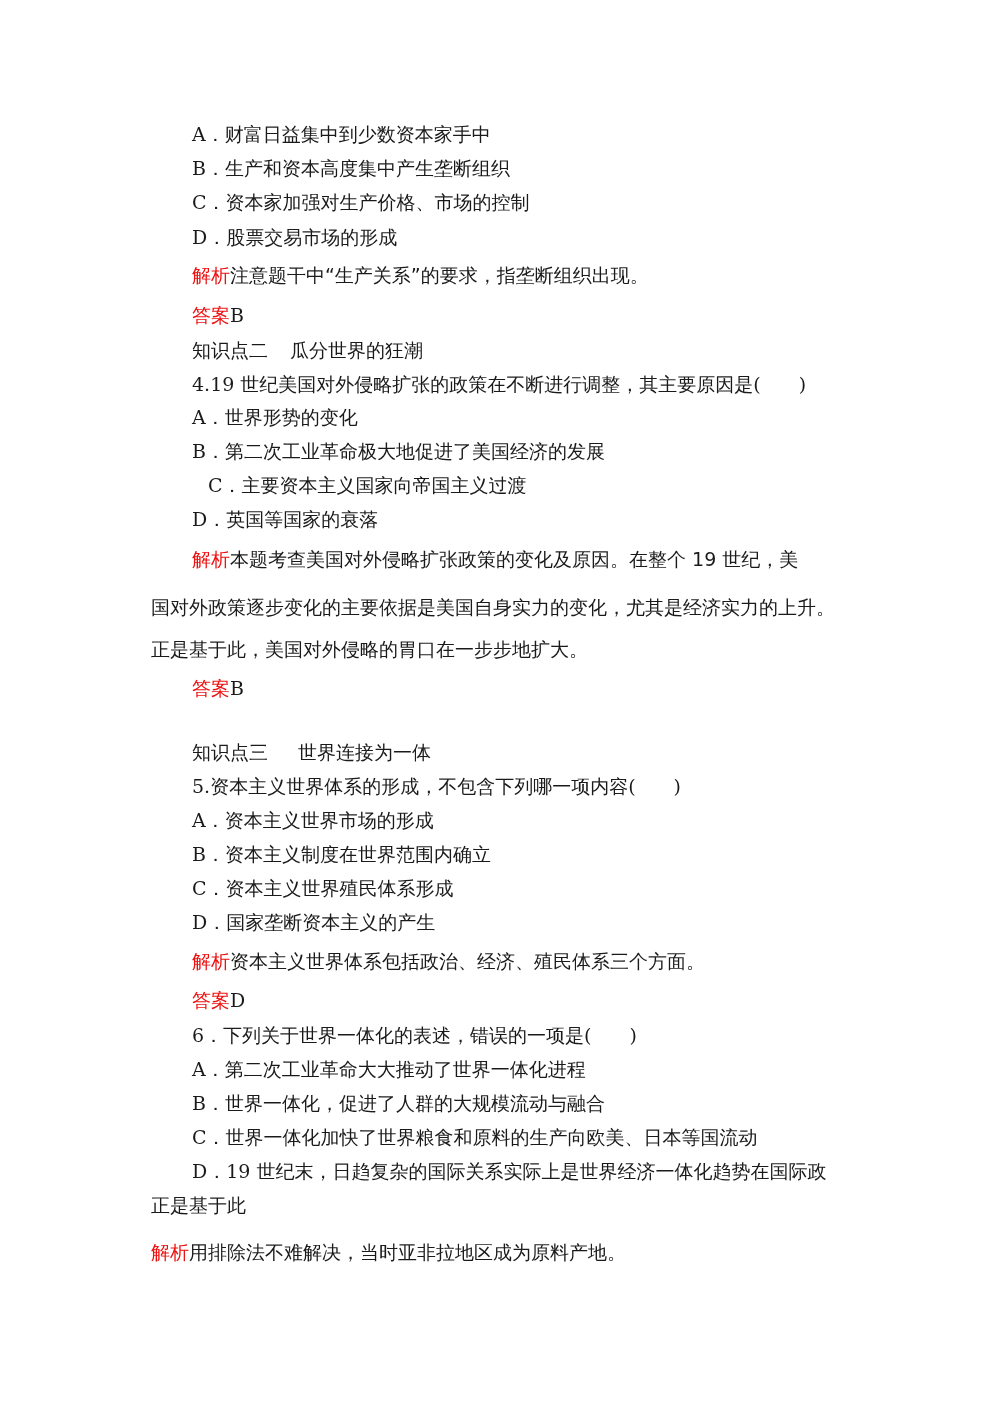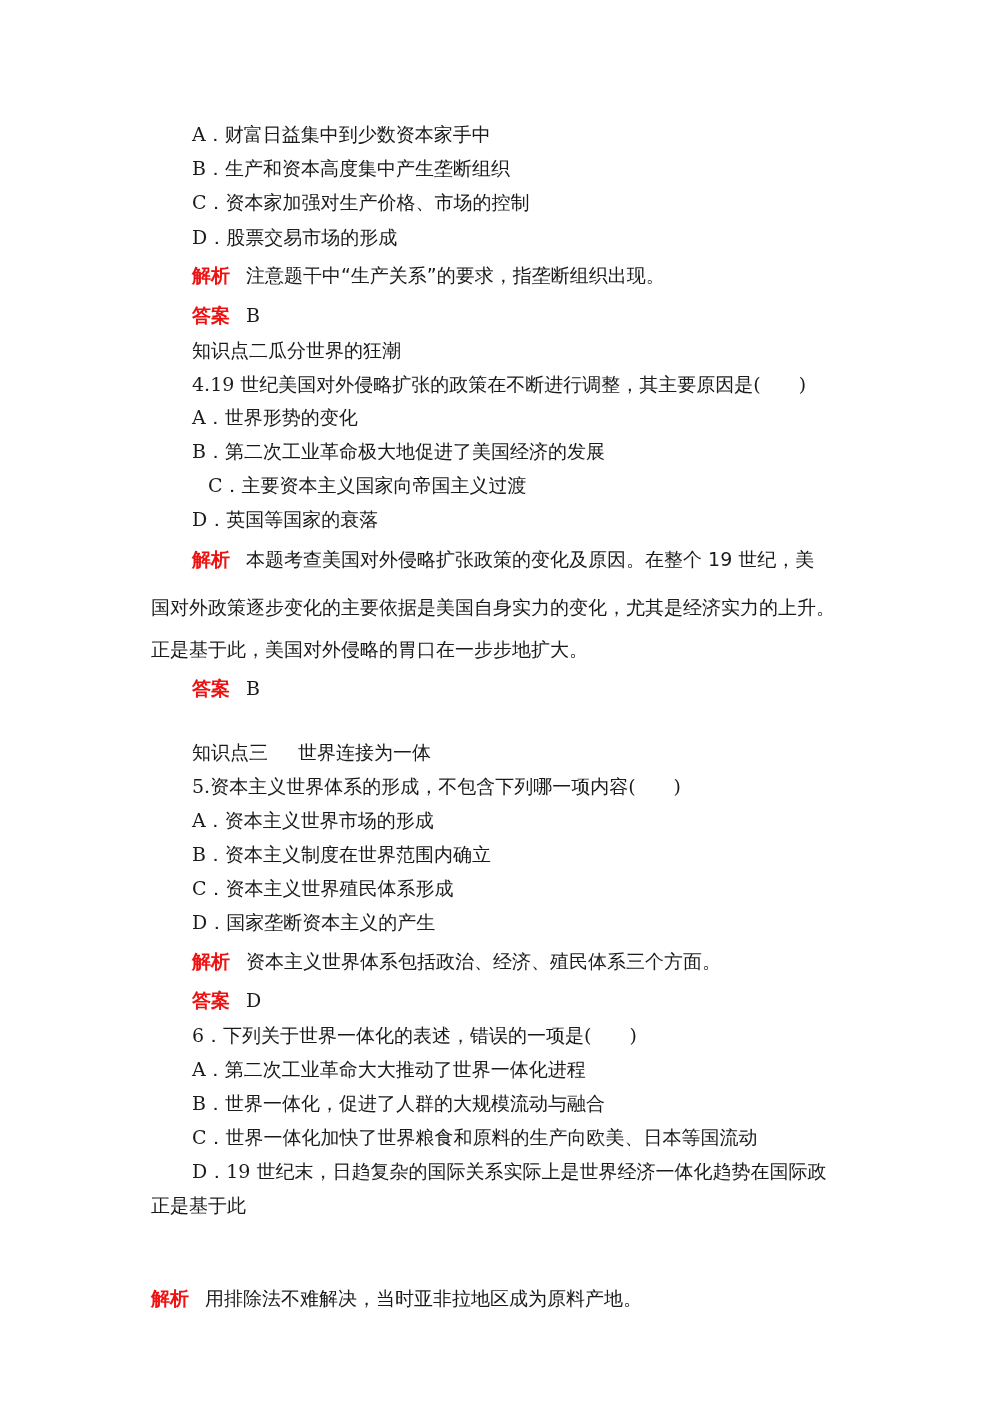--- a/index.html
+++ b/index.html
@@ -1,22 +1,22 @@
 <!DOCTYPE html>
 <html><head>
 <meta charset="utf-8">
 <style>
   html, body { margin: 0; padding: 0; background: #ffffff; }
   body { width: 1000px; height: 1414px; position: relative; overflow: hidden;
          font-family: "DejaVu Serif", "Liberation Serif", serif; color: #1a1a1a; }
   .line { position: absolute; white-space: nowrap; font-size: 19px; line-height: 24px; }
   .sans { font-family: "DejaVu Sans", "Liberation Sans", sans-serif; }
   .red { color: #ee1111; }
-  .lbl { display: inline-block; margin-right: 16px; font-family: "DejaVu Sans", "Liberation Sans", sans-serif; font-weight: bold; }
-  .kp-title { display: inline-block; font-family: "DejaVu Sans", "Liberation Sans", sans-serif; }
+  .lbl { display: inline-block; margin-right: 0; font-family: "DejaVu Sans", "Liberation Sans", sans-serif; }
+  .kp-title { display: inline-block; margin-left: 22px; font-family: "DejaVu Sans", "Liberation Sans", sans-serif; }
 </style>
 </head>
 <body>
 
 <div class="line" style="left:192px;top:122px">A．财富日益集中到少数资本家手中</div>
 <div class="line" style="left:192px;top:156px">B．生产和资本高度集中产生垄断组织</div>
 <div class="line" style="left:192px;top:190px">C．资本家加强对生产价格、市场的控制</div>
 <div class="line" style="left:192px;top:225px">D．股票交易市场的形成</div>
 <div class="line" style="left:192px;top:263px">
   <span class="lbl red">解析</span><span class="sans">注意题干中“生产关系”的要求，指垄断组织出现。</span>
@@ -58,15 +58,15 @@
 <div class="line" style="left:192px;top:988px">
   <span class="lbl red">答案</span><span>D</span>
 </div>
 
 <div class="line" style="left:192px;top:1023px">6．下列关于世界一体化的表述，错误的一项是(　　)</div>
 <div class="line" style="left:192px;top:1057px">A．第二次工业革命大大推动了世界一体化进程</div>
 <div class="line" style="left:192px;top:1091px">B．世界一体化，促进了人群的大规模流动与融合</div>
 <div class="line" style="left:192px;top:1125px">C．世界一体化加快了世界粮食和原料的生产向欧美、日本等国流动</div>
 <div class="line" style="left:192px;top:1159px">D．19 世纪末，日趋复杂的国际关系实际上是世界经济一体化趋势在国际政</div>
 <div class="line" style="left:151px;top:1193px">正是基于此</div>
-<div class="line" style="left:151px;top:1286px">
+<div class="line" style="left:151px;top:1240px">
   <span class="lbl red">解析</span><span class="sans">用排除法不难解决，当时亚非拉地区成为原料产地。</span>
 </div>
 
 </body></html>

